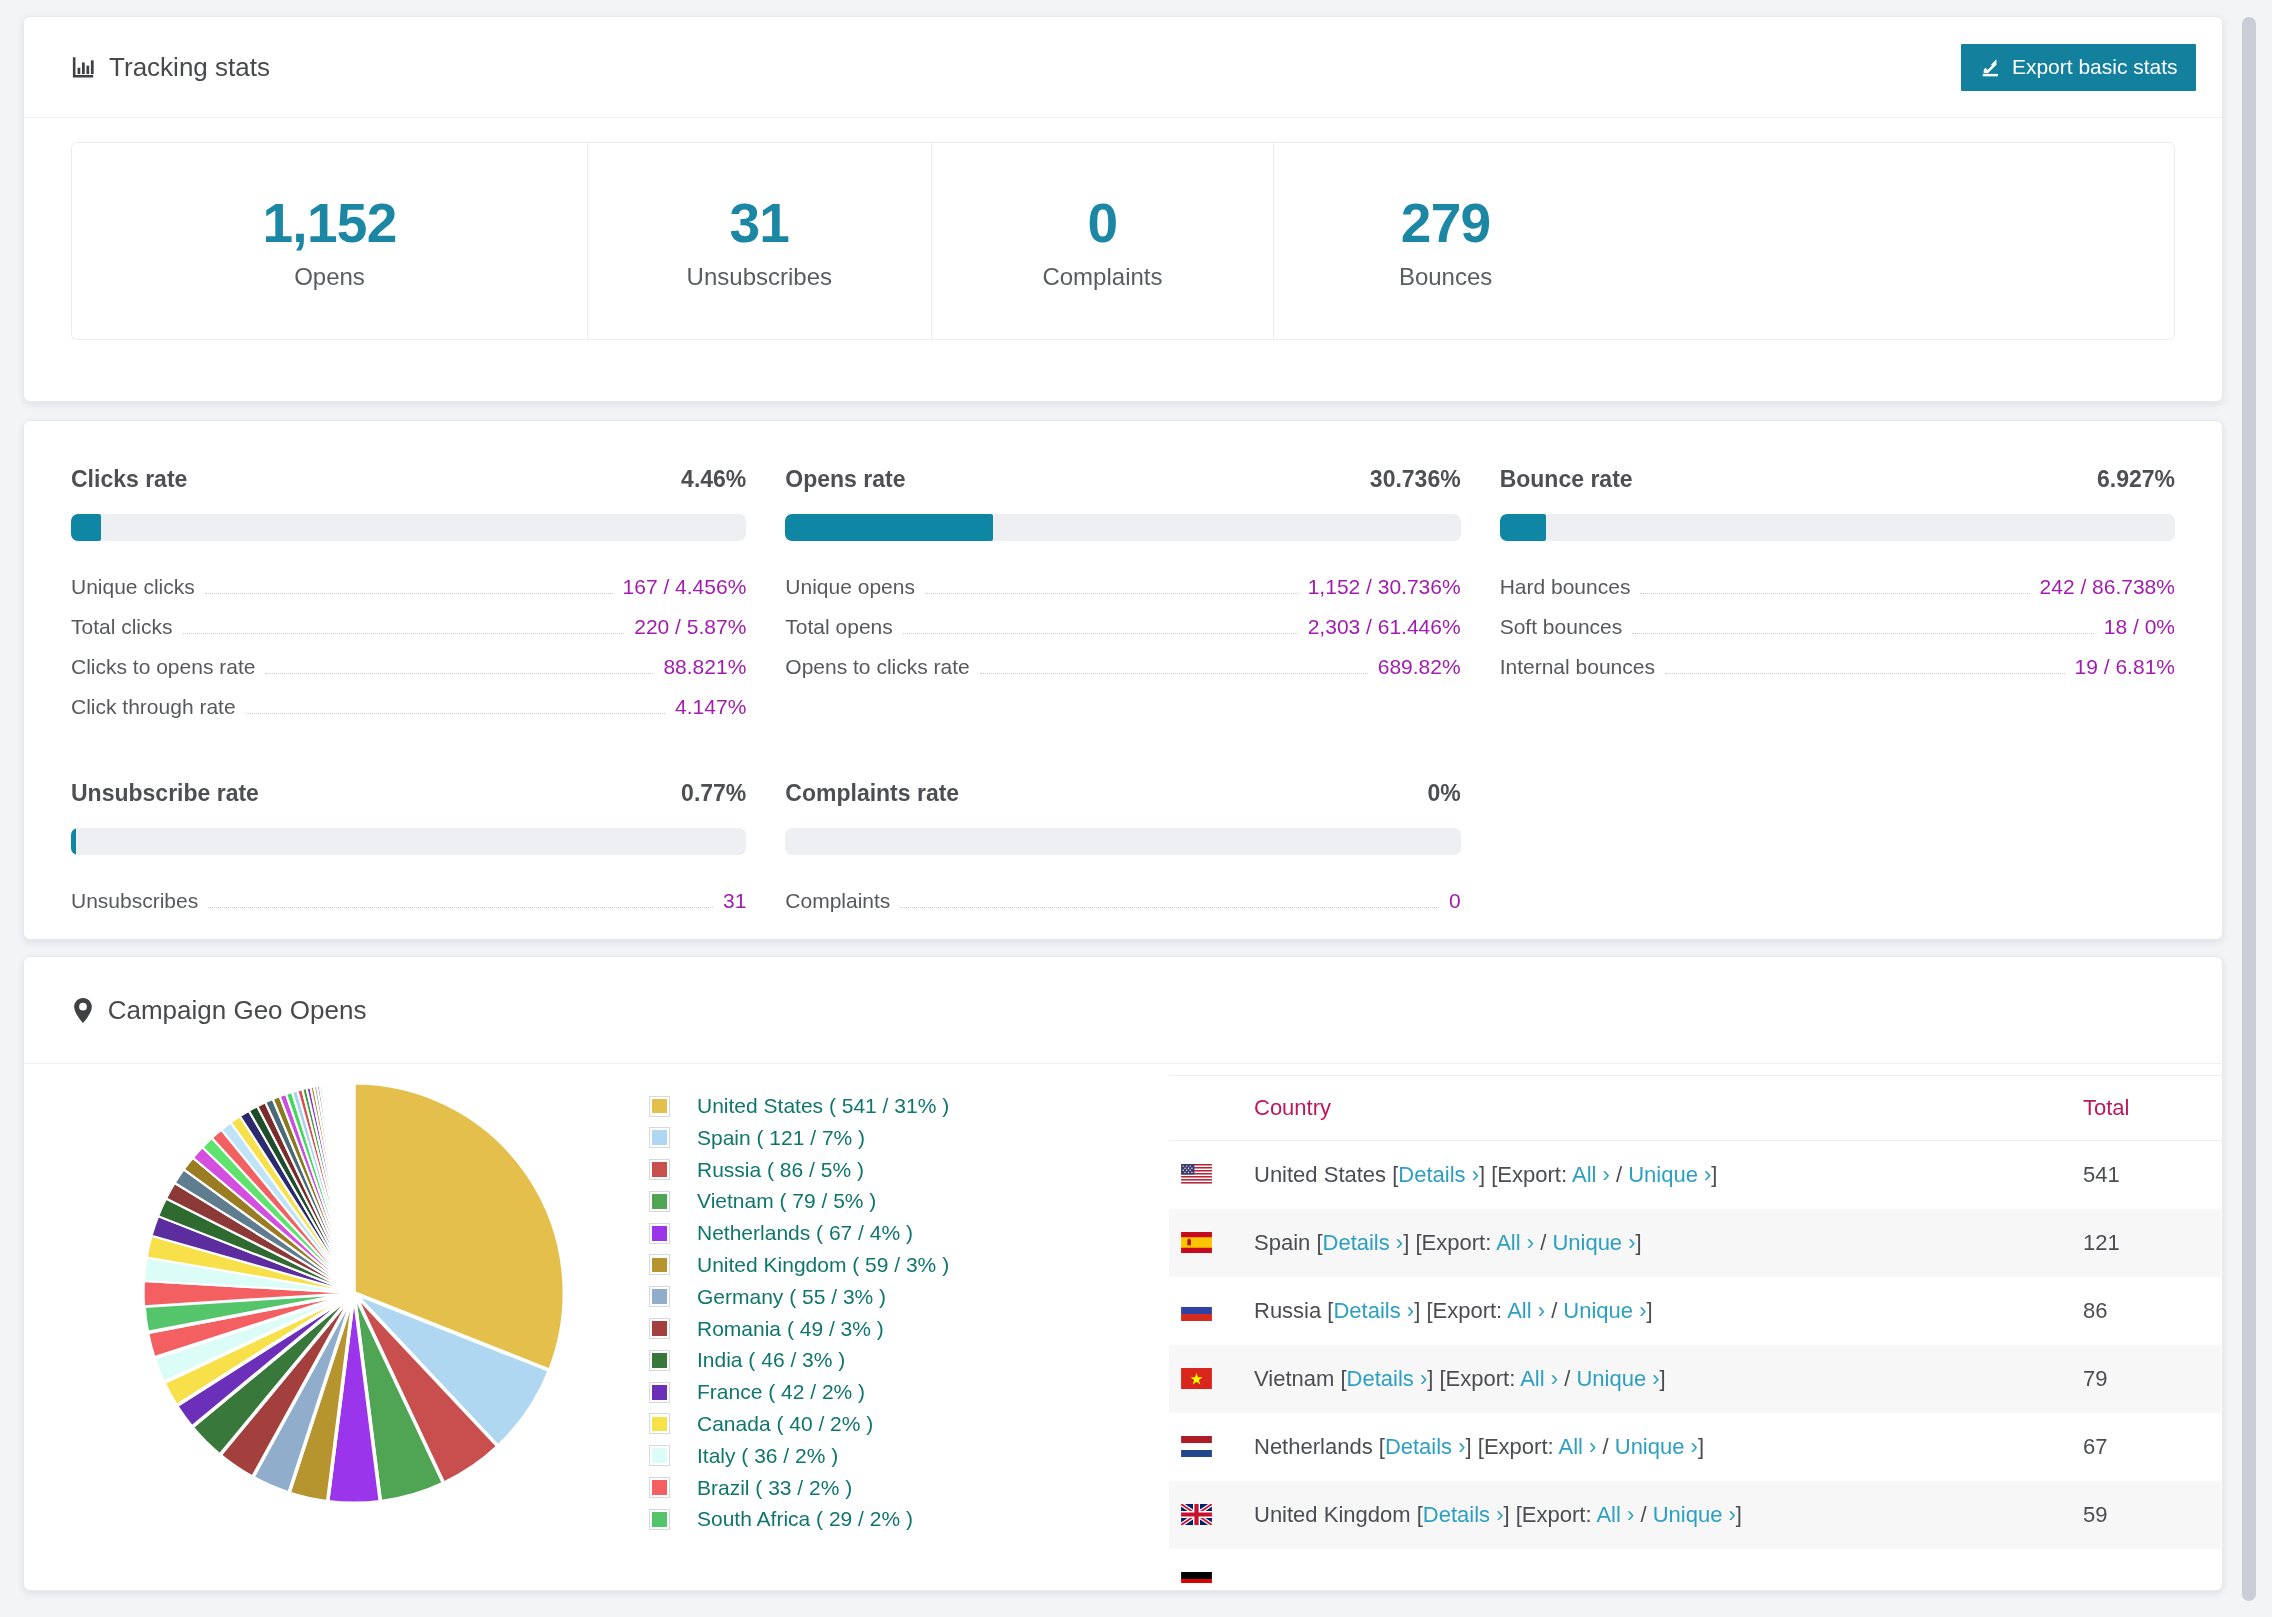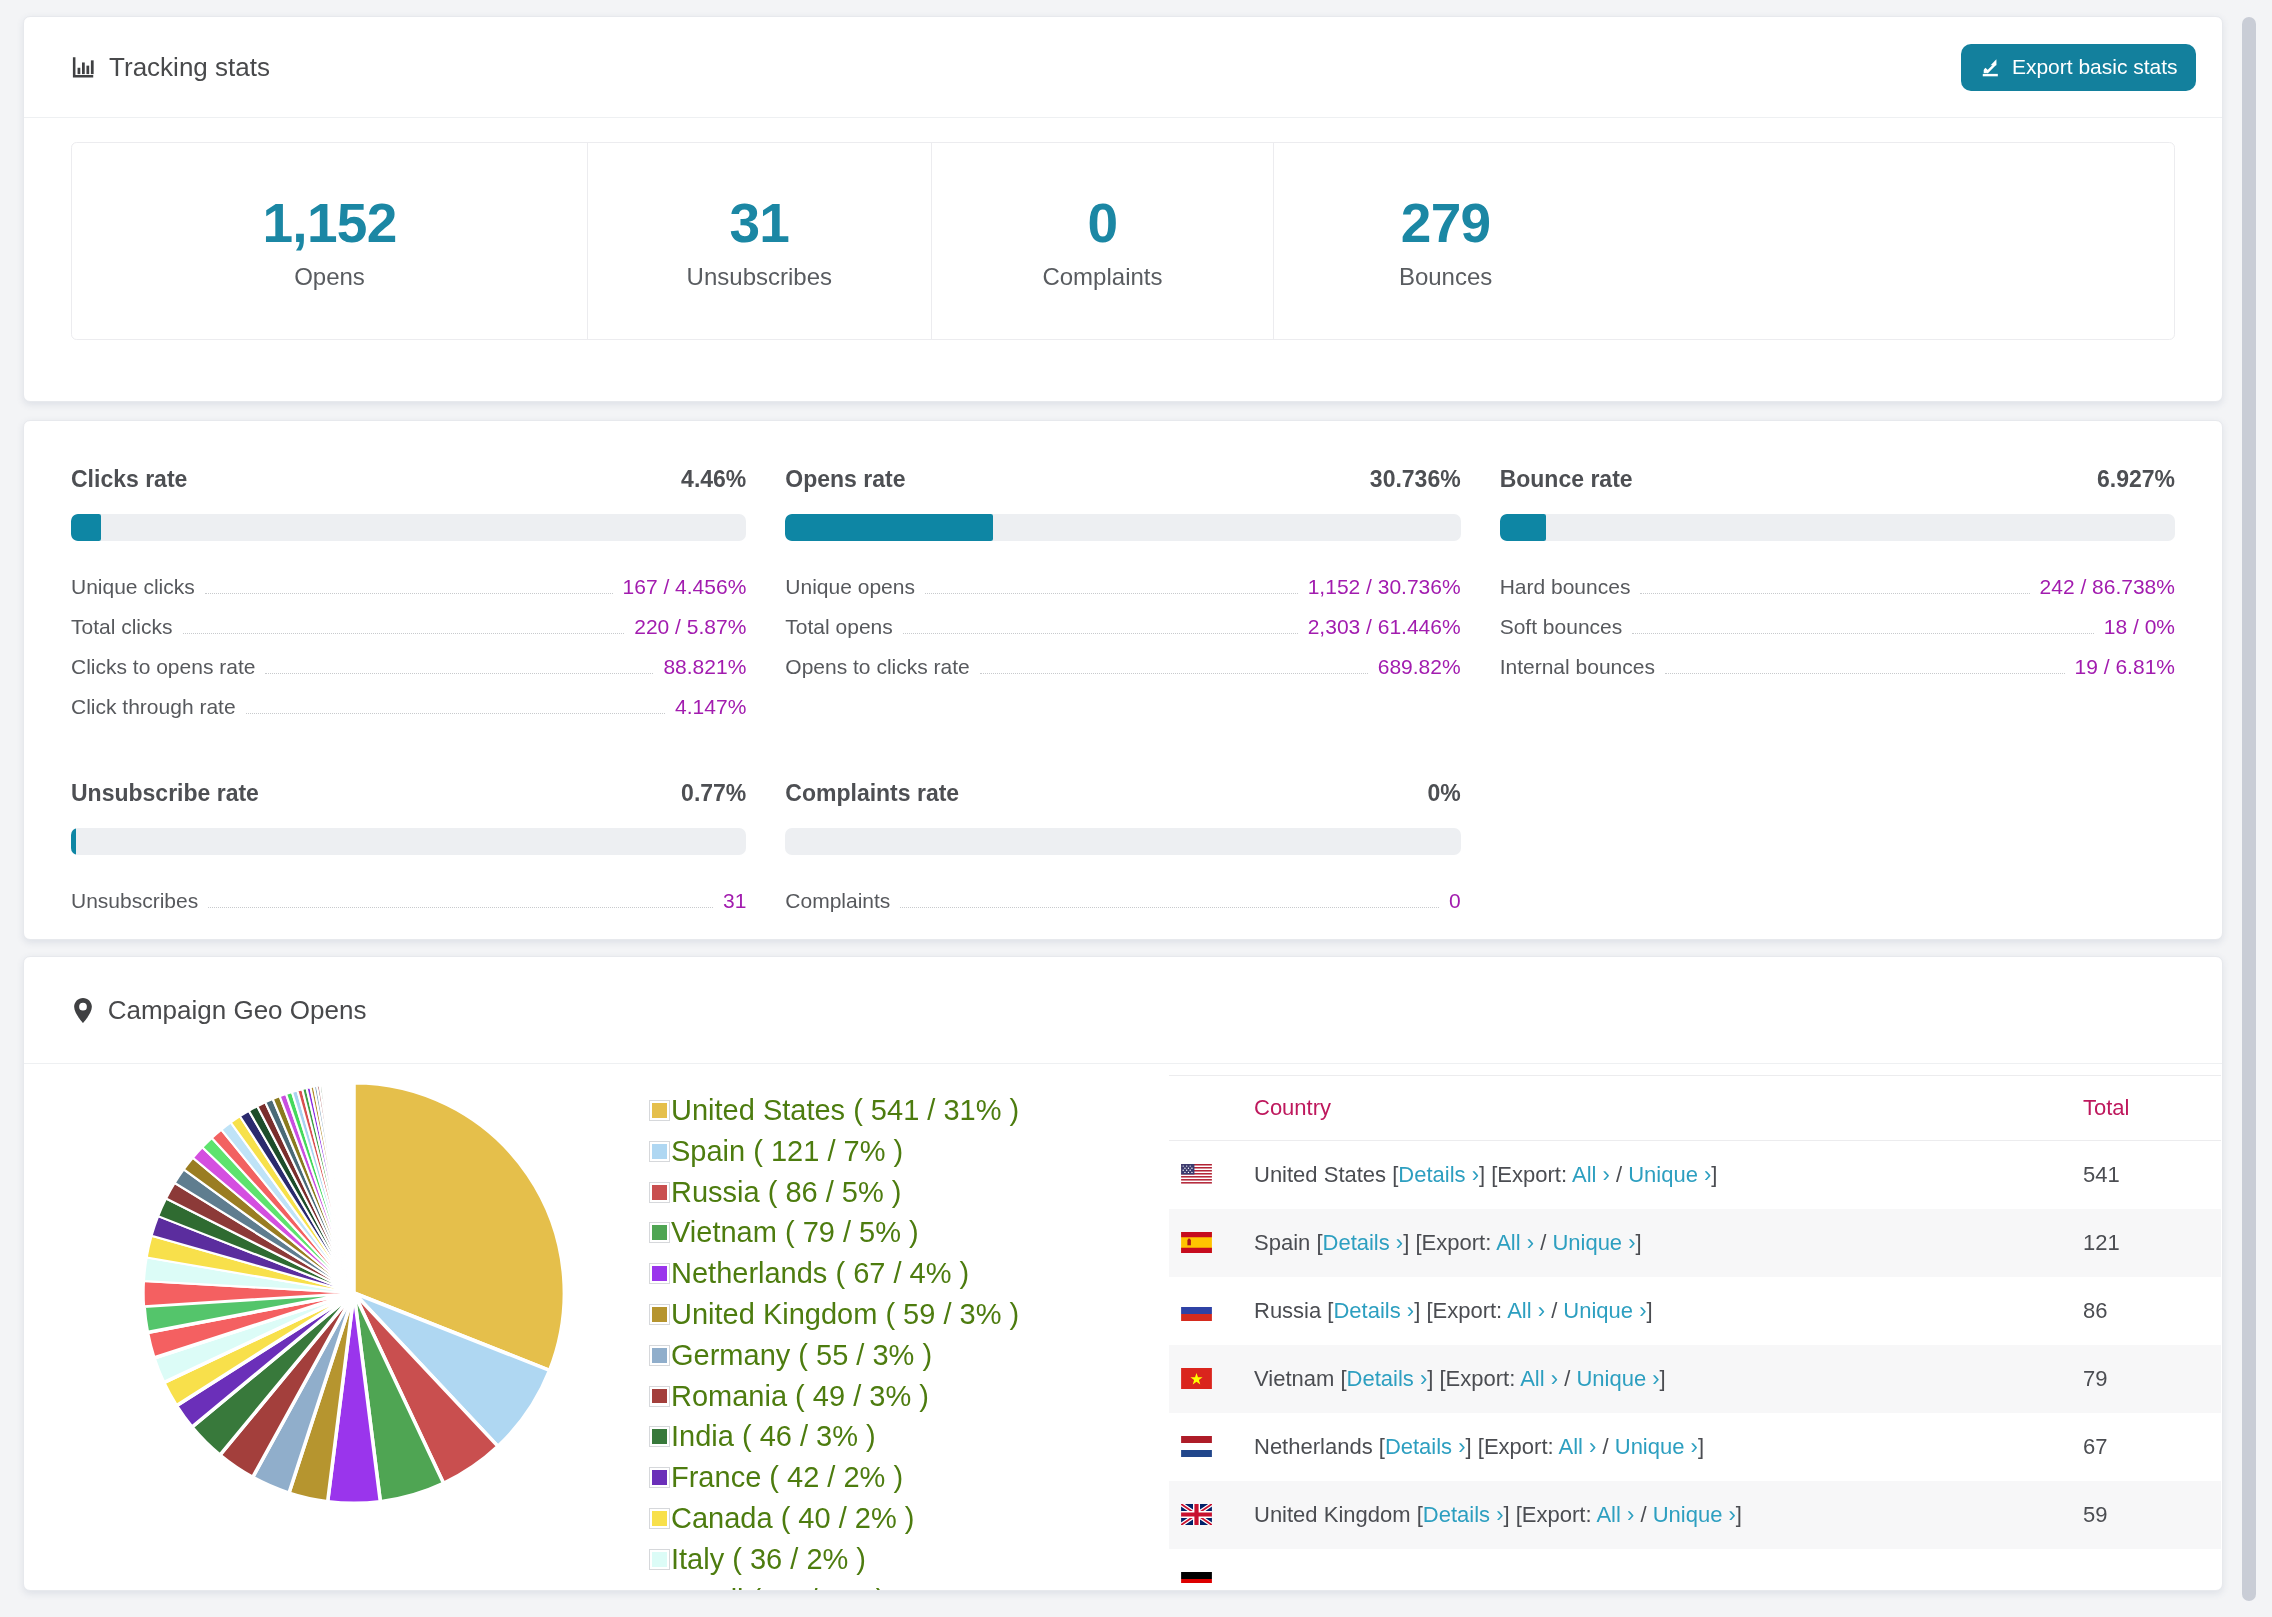--- a/index.html
+++ b/index.html
@@ -11,21 +11,21 @@
   #card-tracking{top:16px;height:386px;}
   #card-rates{top:420px;height:520px;}
   #card-geo{top:956px;height:635px;overflow:hidden;}
 
   .card-head{height:100px;display:flex;align-items:center;justify-content:space-between;
              padding:0 26px 0 47px;border-bottom:0.7px solid #eef0f2;}
   .card-title{display:flex;align-items:center;font-size:26px;color:#48494b;font-weight:400;}
   .card-title svg{margin-right:12.7px;}
 
   .btn-export{display:flex;align-items:center;background:#13809d;color:#fff;border:none;
-              border-radius:10px;height:47px;padding:0 18.4px;font-size:21px;
+              border-radius:1px;height:47px;padding:0 18.4px;font-size:21px;
               font-family:"Liberation Sans",sans-serif;cursor:pointer;}
   .btn-export svg{margin-right:10px;}
 
   .summary{display:flex;margin:24px 47px 0;border:0.7px solid #ececef;border-radius:5.6px;height:196px;}
   .sum-box{display:flex;flex-direction:column;align-items:center;justify-content:center;
            border-left:0.7px solid #ececef;box-sizing:border-box;}
   .sum-box:first-child{border-left:none;}
   .sum-box:nth-child(1){width:24.5%;}.sum-box:nth-child(2){width:16.35%;}
   .sum-box:nth-child(3){width:16.3%;}.sum-box:nth-child(4){width:16.35%;}
   .sum-box:nth-child(5){width:26.5%;}
@@ -48,21 +48,21 @@
   .leader{flex:1;border-bottom:1.4px dotted #c8cacd;margin:0 10px 4.2px;min-width:21px;}
 
   .geo-head{height:106px;}
   .geo-content{position:relative;height:528px;}
   #pie-svg{position:absolute;left:114px;top:12.7px;}
   .legend{position:absolute;left:625px;top:30px;display:flex;flex-direction:column;gap:7.8px;}
   .legend-item{display:flex;align-items:center;}
   .legend-key{width:21px;height:21px;border:0.7px solid #d6d8db;background:#fff;
               box-sizing:border-box;padding:2.1px;}
   .legend-key div{width:100%;height:100%;}
-  .legend-text{margin-left:1px;font-size:29px;color:#4d7c0f;}
+  .legend-text{margin-left:27px;font-size:21px;color:#0f766e;}
 
   .geo-table{position:absolute;left:1145px;top:10.6px;width:1052px;height:508px;overflow:hidden;}
   .t-head{height:64px;display:flex;align-items:center;position:relative;
           border-top:0.7px solid #ececee;border-bottom:0.7px solid #ececee;
           font-size:22px;color:#be185d;}
   .t-head .c-country{margin-left:85px;}
   .t-head .c-total{position:absolute;left:914px;}
   .t-row{height:68px;display:flex;align-items:center;position:relative;padding-left:12px;
          box-sizing:border-box;font-size:22px;color:#4b4d52;}
   .t-row:nth-child(odd){background:#f7f7f8;}

